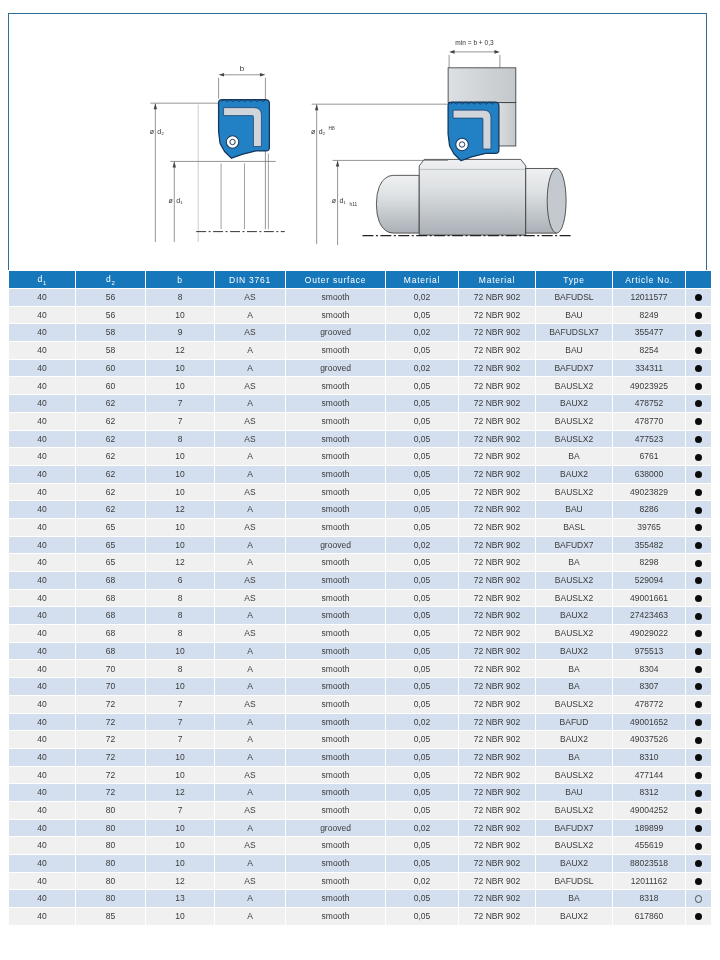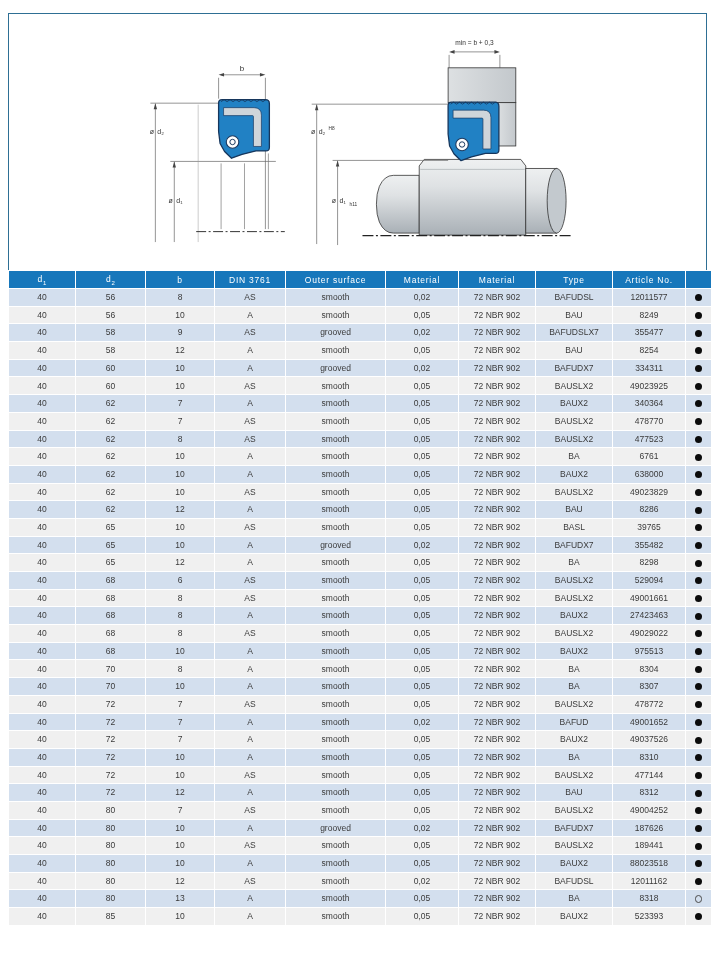--- a/index.html
+++ b/index.html
@@ -249,21 +249,21 @@
           </tr>
           <tr class="row-blue">
             <td>40</td>
             <td>62</td>
             <td>7</td>
             <td>A</td>
             <td>smooth</td>
             <td>0,05</td>
             <td>72 NBR 902</td>
             <td>BAUX2</td>
-            <td>340364</td>
+            <td>478752</td>
             <td><span class="dot filled"></span></td>
           </tr>
           <tr class="row-gray">
             <td>40</td>
             <td>62</td>
             <td>7</td>
             <td>AS</td>
             <td>smooth</td>
             <td>0,05</td>
             <td>72 NBR 902</td>
@@ -537,33 +537,33 @@
           </tr>
           <tr class="row-blue">
             <td>40</td>
             <td>80</td>
             <td>10</td>
             <td>A</td>
             <td>grooved</td>
             <td>0,02</td>
             <td>72 NBR 902</td>
             <td>BAFUDX7</td>
-            <td>187626</td>
+            <td>189899</td>
             <td><span class="dot filled"></span></td>
           </tr>
           <tr class="row-gray">
             <td>40</td>
             <td>80</td>
             <td>10</td>
             <td>AS</td>
             <td>smooth</td>
             <td>0,05</td>
             <td>72 NBR 902</td>
             <td>BAUSLX2</td>
-            <td>189441</td>
+            <td>455619</td>
             <td><span class="dot filled"></span></td>
           </tr>
           <tr class="row-blue">
             <td>40</td>
             <td>80</td>
             <td>10</td>
             <td>A</td>
             <td>smooth</td>
             <td>0,05</td>
             <td>72 NBR 902</td>
@@ -597,20 +597,20 @@
           </tr>
           <tr class="row-gray">
             <td>40</td>
             <td>85</td>
             <td>10</td>
             <td>A</td>
             <td>smooth</td>
             <td>0,05</td>
             <td>72 NBR 902</td>
             <td>BAUX2</td>
-            <td>523393</td>
+            <td>617860</td>
             <td><span class="dot filled"></span></td>
           </tr>
         </tbody>
     </table>
   </div>
 
 </div>
 
 </body></html>

